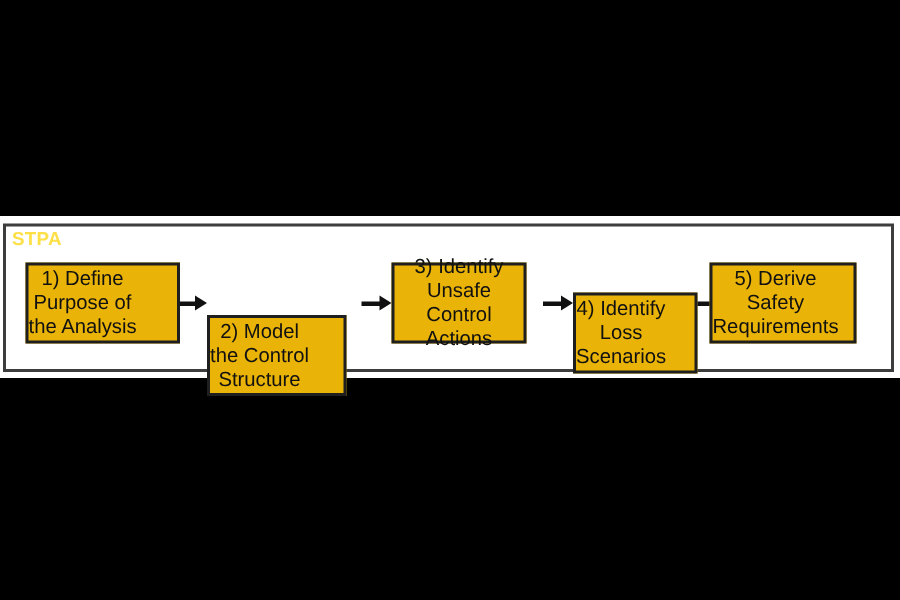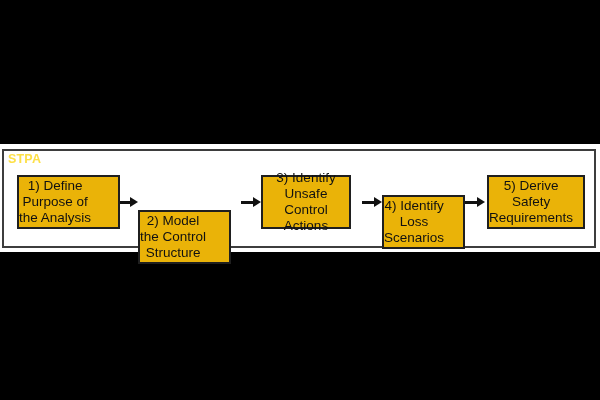--- a/index.html
+++ b/index.html
@@ -66,21 +66,21 @@
   .step-label {
     font-size: 13.5px;
     line-height: 16px;
     color: #111111;
     white-space: pre-line;
   }
   #step-1 { left: 17px;  width: 103px; }
   #step-2 { left: 138px; width: 93px; margin-top: 35px; }
   #step-3 { left: 261px; width: 90px; }
   #step-4 { left: 382px; width: 83px; margin-top: 20px;  }
-  #step-5 { left: 487px; width: 98px;  }
+  #step-5 { left: 473px; width: 98px;  }
   .flow-arrow {
     position: absolute;
     top: 197px;
     height: 10px;
   }
   #arrow-1 { left: 120px; width: 18px; }
   #arrow-2 { left: 241px; width: 20px; }
   #arrow-3 { left: 362px; width: 20px; }
   #arrow-4 { left: 465px; width: 20px; }
   .arrow-line {

